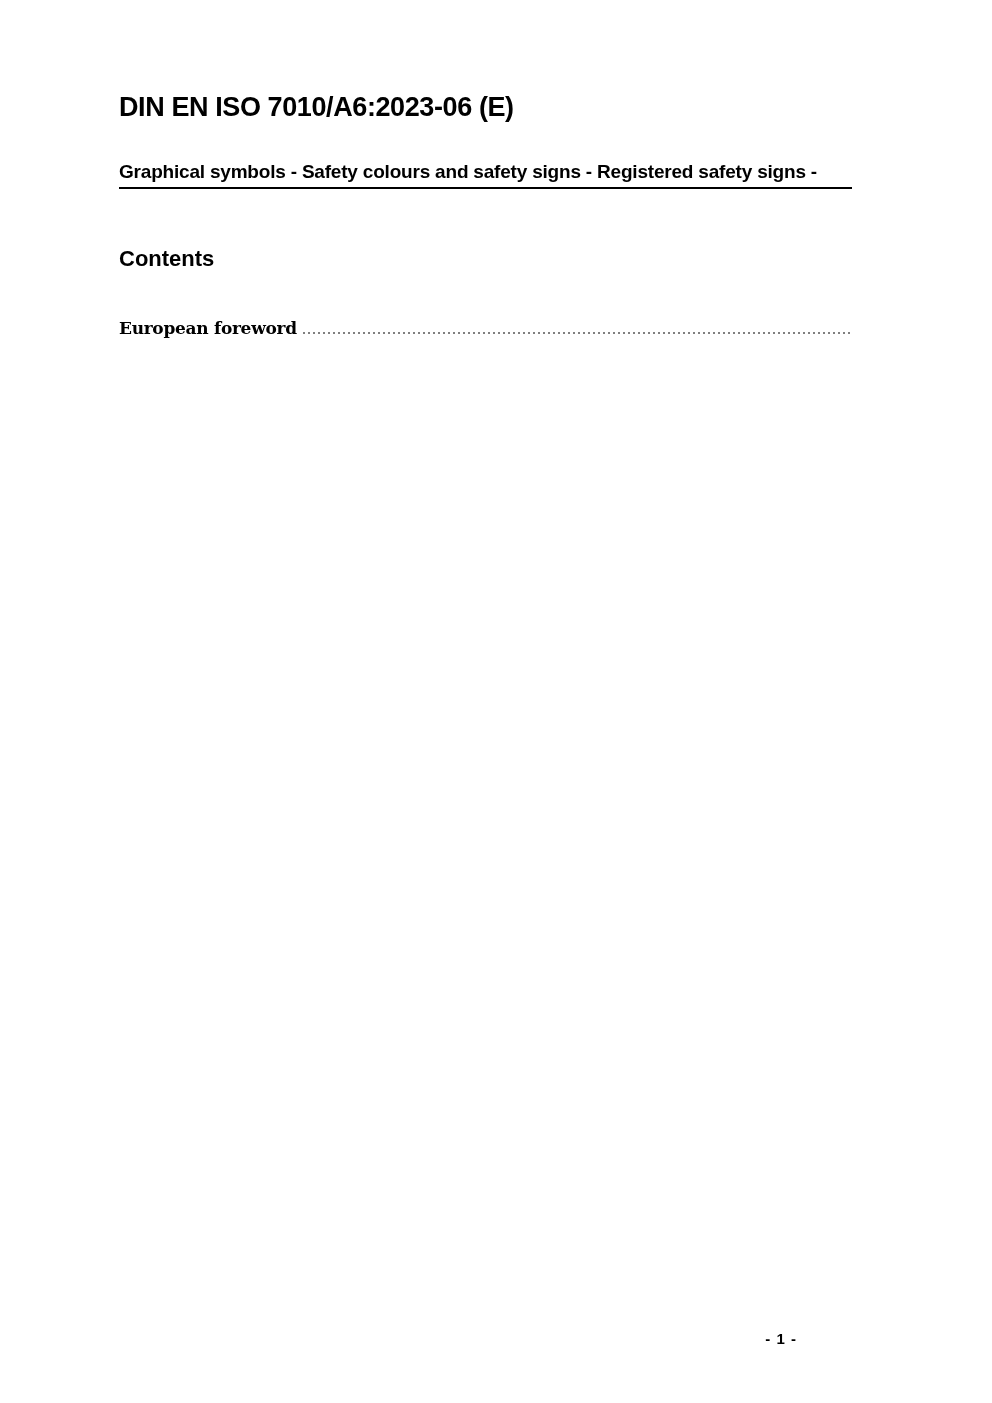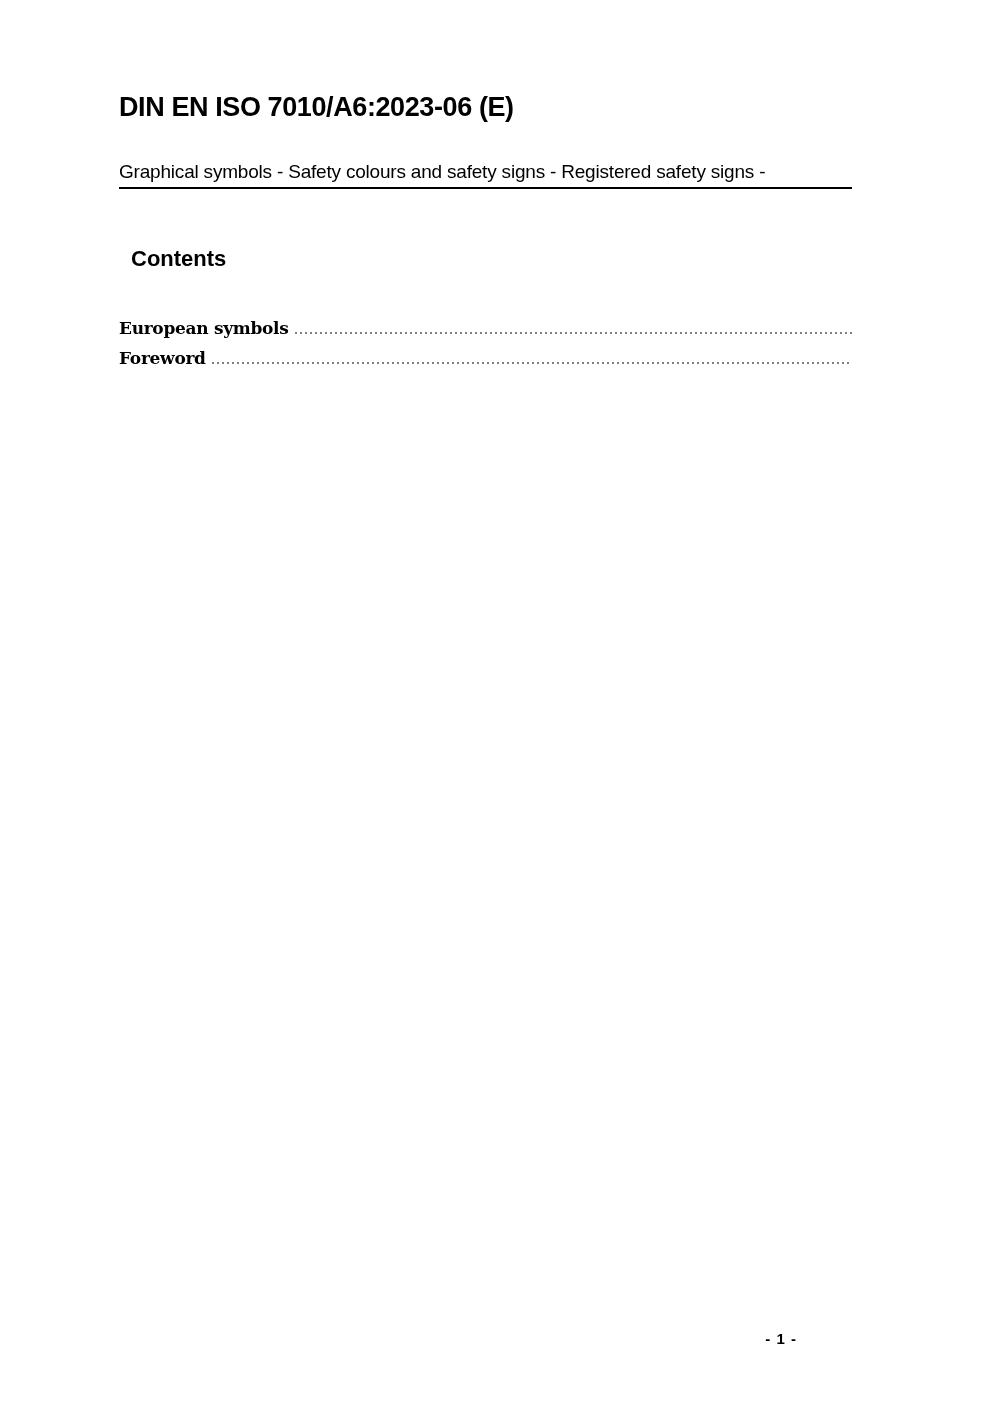--- a/index.html
+++ b/index.html
@@ -25,34 +25,33 @@
     letter-spacing: -0.4px;
     white-space: nowrap;
   }
   .doc-title-block {
     position: absolute;
     left: 119px;
     top: 160px;
     width: 814px;
     font-size: 19px;
     line-height: 23px;
-    font-weight: 400;
+    font-weight: 700;
     letter-spacing: -0.2px;
     border-bottom: 2px solid #000000;
     padding-bottom: 4px;
   }
   .contents-row {
     position: absolute;
     left: 119px;
     top: 246px;
     width: 814px;
     display: flex;
     justify-content: space-between;
     align-items: flex-start;
-    margin-left: 12px;
   }
   .contents-heading {
     font-size: 22px;
     font-weight: 700;
   }
   .page-col-label {
     font-size: 15px;
     font-weight: 700;
   }
   .toc {
@@ -105,29 +104,24 @@
   </div>
 
   <div class="contents-row">
     <span class="contents-heading">Contents</span>
     <span class="page-col-label">Page</span>
   </div>
 
   <div class="toc">
 
     <div class="toc-row">
-      <span class="toc-label">European symbols</span>
+      <span class="toc-label">European foreword</span>
       <span class="toc-leader"></span>
       <span class="toc-page">3</span>
     </div>
 
-    <div class="toc-row">
-      <span class="toc-label">Foreword</span>
-      <span class="toc-leader"></span>
-      <span class="toc-page">4</span>
-    </div>
 
 
   </div>
 
   <div class="footer-page-number">- 1 -</div>
 
 </div>
 
 </body></html>

